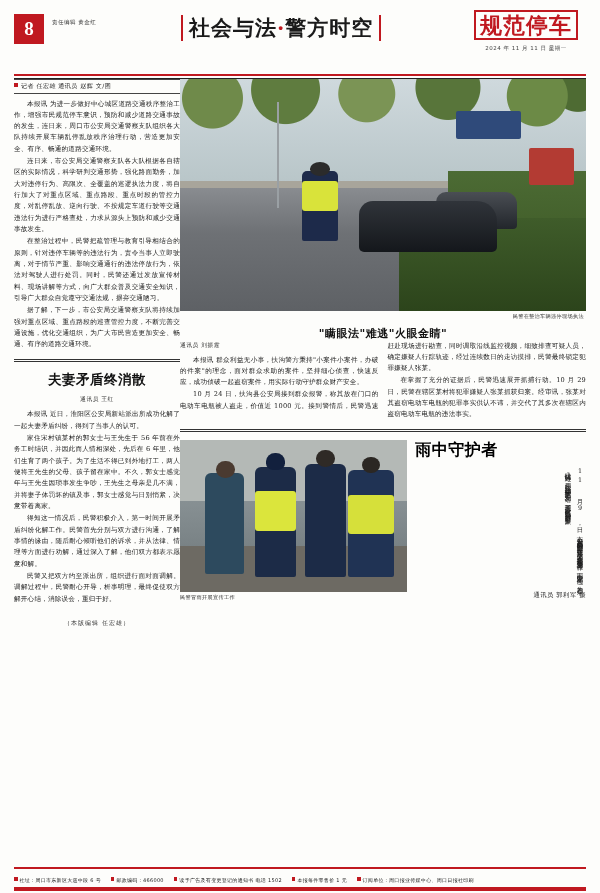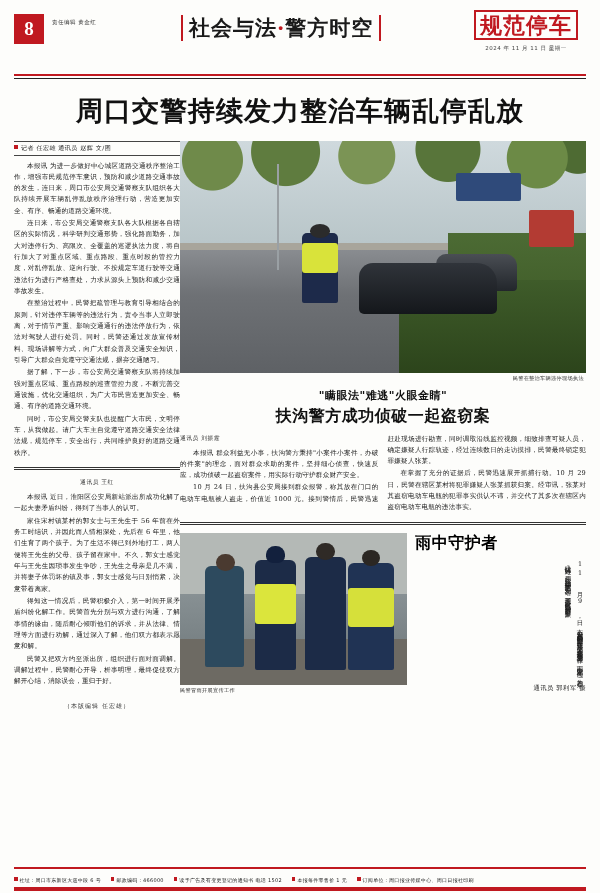--- a/index.html
+++ b/index.html
@@ -344,37 +344,36 @@
       </div>
     </div>
     <div class="masthead-right">
       <div class="paper-name">规范停车</div>
       <div class="paper-date">2024 年 11 月 11 日 星期一</div>
     </div>
   </div>
   <div class="rule-red"></div>
   <div class="rule-thin"></div>
 
-  <div class="headline">周口交警持续发力整治车辆乱停乱放</div>
 
   <div class="content">
 
     <div class="col-left">
       <div class="byline"><span class="sq"></span><span>记者 任宏雄 通讯员 赵辉 文/图</span></div>
       <div class="bodytext">
         <p>本报讯 为进一步做好中心城区道路交通秩序整治工作，增强市民规范停车意识，预防和减少道路交通事故的发生，连日来，周口市公安局交通警察支队组织各大队持续开展车辆乱停乱放秩序治理行动，营造更加安全、有序、畅通的道路交通环境。</p>
         <p>连日来，市公安局交通警察支队各大队根据各自辖区的实际情况，科学研判交通形势，强化路面勤务，加大对违停行为、高限次、全覆盖的巡逻执法力度，将自行加大了对重点区域、重点路段、重点时段的管控力度，对乱停乱放、逆向行驶、不按规定车道行驶等交通违法行为进行严格查处，力求从源头上预防和减少交通事故发生。</p>
         <p>在整治过程中，民警把疏管理与教育引导相结合的原则，针对违停车辆等的违法行为，责令当事人立即驶离，对于情节严重、影响交通通行的违法停放行为，依法对驾驶人进行处罚。同时，民警还通过发放宣传材料、现场讲解等方式，向广大群众普及交通安全知识，引导广大群众自觉遵守交通法规，摒弃交通陋习。</p>
         <p>据了解，下一步，市公安局交通警察支队将持续加强对重点区域、重点路段的巡查管控力度，不断完善交通设施，优化交通组织，为广大市民营造更加安全、畅通、有序的道路交通环境。</p>
-        <p>同时，市公安局交警支队也提醒广大市民，文明停车，从我做起。请广大车主自觉遵守道路交通安全法律法规，规范停车，安全出行，共同维护良好的道路交通秩序。</p>
       </div>
 
       <div class="divider-dbl"></div>
 
       <div class="sub-headline">
+        <div>夫妻矛盾终消散</div>
       </div>
       <div class="small-byline">通讯员 王红</div>
       <div class="bodytext">
         <p>本报讯 近日，淮阳区公安局新站派出所成功化解了一起夫妻矛盾纠纷，得到了当事人的认可。</p>
         <p>家住宋村镇某村的郭女士与王先生于 56 年前在外务工时结识，并因此而人情相深处，先后在 6 年里，他们生育了两个孩子。为了生活不得已到外地打工，两人便将王先生的父母、孩子留在家中。不久，郭女士感觉年与王先生因琐事发生争吵，王先生之母亲是几不满，并将妻子体罚坏的镇及事，郭女士感觉与日别悄紧，决意带着离家。</p>
         <p>得知这一情况后，民警积极介入，第一时间开展矛盾纠纷化解工作。民警首先分别与双方进行沟通，了解事情的缘由，随后耐心倾听他们的诉求，并从法律、情理等方面进行劝解，通过深入了解，他们双方都表示愿意和解。</p>
         <p>民警又把双方约至派出所，组织进行面对面调解。调解过程中，民警耐心开导，析事明理，最终促使双方解开心结，消除误会，重归于好。</p>
       </div>
       <div class="edition-line">（本版编辑 任宏雄）</div>
     </div>
@@ -393,21 +392,20 @@
         <div class="ph-sign2"></div>
         <div class="ph-car2"></div>
         <div class="ph-car"></div>
         <div class="ph-officer-body"></div>
         <div class="ph-officer-vest"></div>
         <div class="ph-officer-head"></div>
       </div>
       <div class="photo-cap">民警在整治车辆违停现场执法</div>
 
       <div class="quote-head">"瞒眼法"难逃"火眼金睛"</div>
-      <div class="quote-head2">扶沟警方成功侦破一起盗窃案</div>
 
       <div class="two-col">
         <div class="small-byline" style="text-align:left">通讯员 刘振霆</div>
         <div class="bodytext">
           <p>本报讯 群众利益无小事，扶沟警方秉持"小案件小案件，办破的件案"的理念，面对群众求助的案件，坚持细心侦查，快速反应，成功侦破一起盗窃案件，用实际行动守护群众财产安全。</p>
           <p>10 月 24 日，扶沟县公安局接到群众报警，称其放在门口的电动车电瓶被人盗走，价值近 1000 元。接到警情后，民警迅速赶赴现场进行勘查，同时调取沿线监控视频，细致排查可疑人员，确定嫌疑人行踪轨迹，经过连续数日的走访摸排，民警最终锁定犯罪嫌疑人张某。</p>
           <p>在掌握了充分的证据后，民警迅速展开抓捕行动。10 月 29 日，民警在辖区某村将犯罪嫌疑人张某抓获归案。经审讯，张某对其盗窃电动车电瓶的犯罪事实供认不讳，并交代了其多次在辖区内盗窃电动车电瓶的违法事实。</p>
         </div>
       </div>
 

